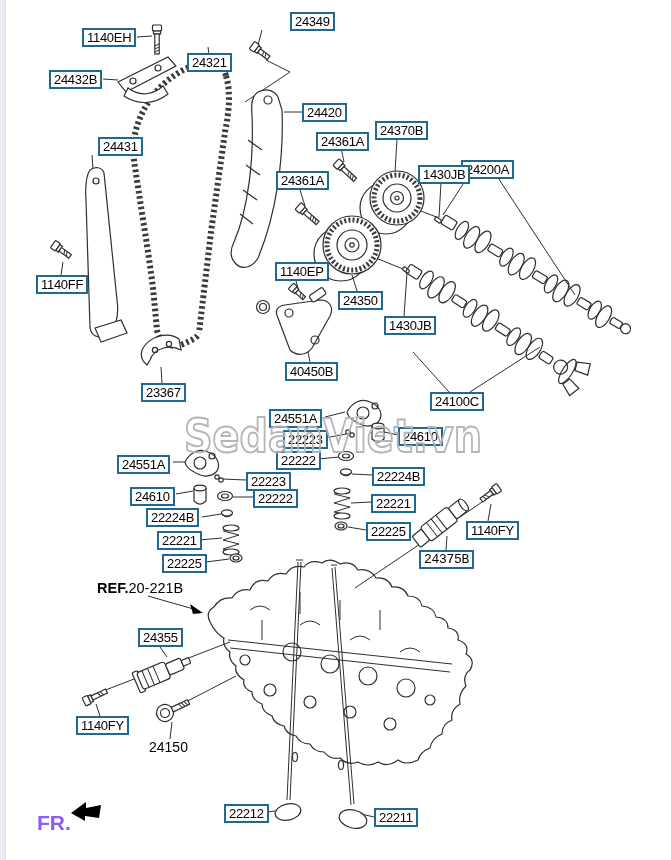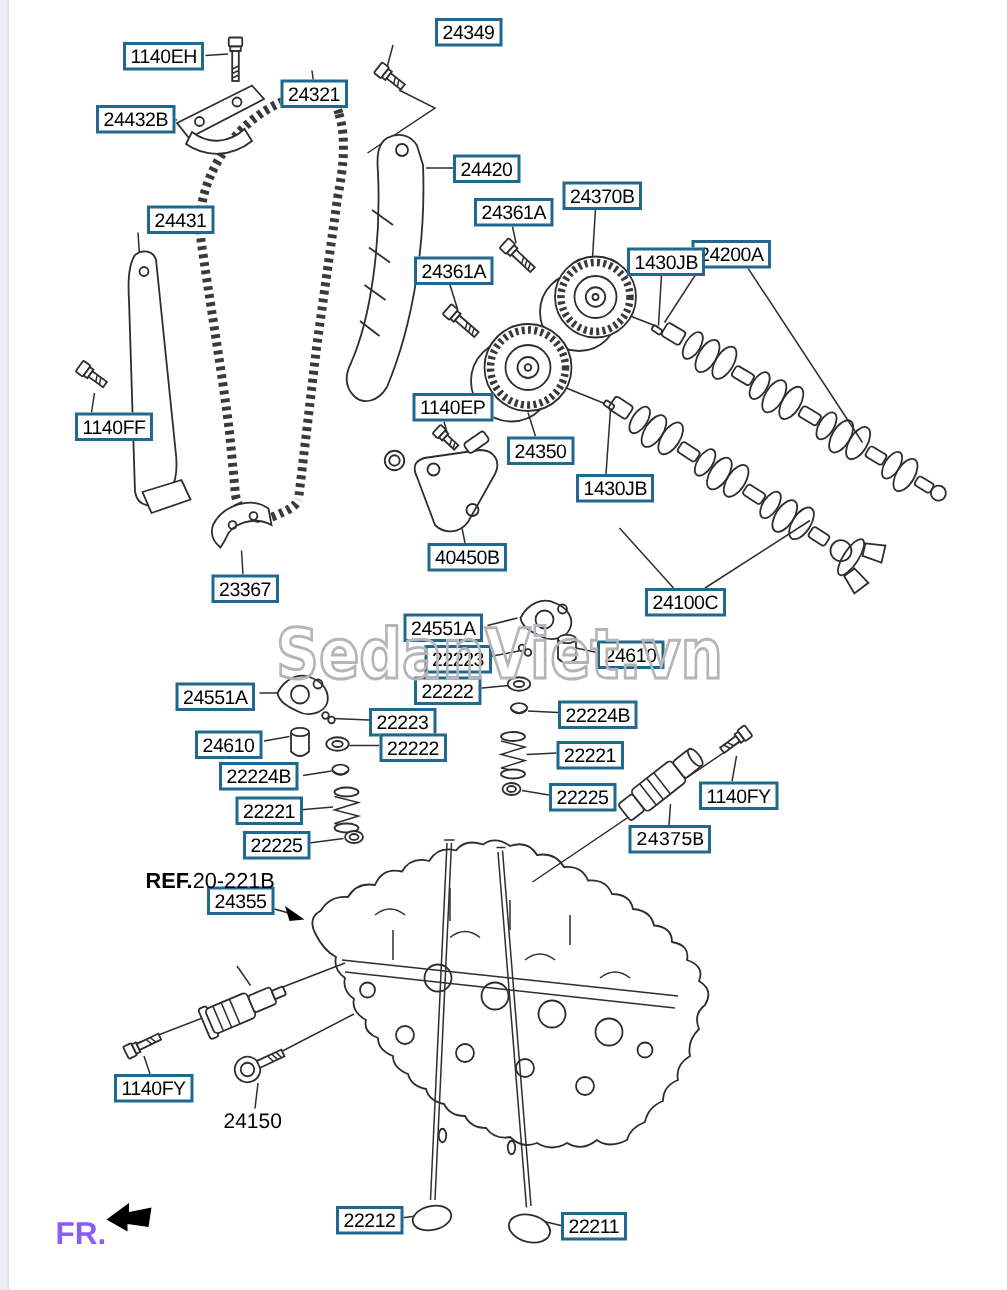--- a/index.html
+++ b/index.html
@@ -342,29 +342,29 @@
       <ellipse class="part" cx="353" cy="819" rx="14" ry="9" transform="rotate(14 353 819)"></ellipse>
     </g>
 
     <polygon points="71,813 86,802 86,808 101,805 99,818 85,816 85,821" fill="#000" stroke="none"></polygon>
   </svg>
 
   <div id="labels-layer">
       <div class="plabel" style="left: 82px; top: 28px;">1140EH</div>
       <div class="plabel" style="left: 187px; top: 29px; margin-top: 24px;">24321</div>
       <div class="plabel" style="left: 242px; top: 12px; margin-left: 48px;">24349</div>
-      <div class="plabel" style="left: 64px; top: 70px;">24432B</div>
+      <div class="plabel" style="left: 49px; top: 70px;">24432B</div>
       <div class="plabel" style="left: 70px; top: 137px; margin-left: 28px;">24431</div>
       <div class="plabel" style="left: 302px; top: 103px;">24420</div>
       <div class="plabel" style="left: 375px; top: 121px;">24370B</div>
       <div class="plabel" style="left: 316px; top: 132px;">24361A</div>
       <div class="plabel" style="left: 461px; top: 160px;">24200A</div>
       <div class="plabel" style="left: 418px; top: 165px;">1430JB</div>
       <div class="plabel" style="left: 276px; top: 171px;">24361A</div>
-      <div class="plabel" style="left: 50px; top: 275px;">1140FF</div>
+      <div class="plabel" style="left: 36px; top: 275px;">1140FF</div>
       <div class="plabel" style="left: 275px; top: 262px;">1140EP</div>
       <div class="plabel" style="left: 338px; top: 291px;">24350</div>
       <div class="plabel" style="left: 384px; top: 316px;">1430JB</div>
       <div class="plabel" style="left: 285px; top: 362px;">40450B</div>
       <div class="plabel" style="left: 430px; top: 392px;">24100C</div>
       <div class="plabel" style="left: 141px; top: 383px;">23367</div>
       <div class="plabel" style="left: 269px; top: 409px;">24551A</div>
       <div class="plabel" style="left: 283px; top: 430px;">22223</div>
       <div class="plabel" style="left: 276px; top: 451px;">22222</div>
       <div class="plabel" style="left: 398px; top: 427px;">24610</div>
@@ -373,21 +373,21 @@
       <div class="plabel" style="left: 130px; top: 487px;">24610</div>
       <div class="plabel" style="left: 253px; top: 489px;">22222</div>
       <div class="plabel" style="left: 146px; top: 508px;">22224B</div>
       <div class="plabel" style="left: 372px; top: 467px;">22224B</div>
       <div class="plabel" style="left: 157px; top: 531px;">22221</div>
       <div class="plabel" style="left: 371px; top: 494px;">22221</div>
       <div class="plabel" style="left: 162px; top: 554px;">22225</div>
       <div class="plabel" style="left: 366px; top: 522px;">22225</div>
       <div class="plabel" style="left: 419px; top: 550px; font-family: Liberation Mono, monospace;">24375B</div>
       <div class="plabel" style="left: 466px; top: 521px;">1140FY</div>
-      <div class="plabel" style="left: 138px; top: 591px;">24355</div>
+      <div class="plabel" style="left: 138px; top: 628px;">24355</div>
       <div class="plabel" style="left: 76px; top: 716px;">1140FY</div>
       <div class="plabel plain" style="left: 146px; top: 740px;">24150</div>
       <div class="plabel" style="left: 224px; top: 804px; text-align: center;">22212</div>
       <div class="plabel" style="left: 374px; top: 808px;">22211</div>
     </div>
 
   <div id="ref-label"><span class="b">REF.</span><span>20-221B</span></div>
   <div id="fr-label">FR.</div>
 
   <svg id="wm-layer" width="671" height="860" viewBox="0 0 671 860">

